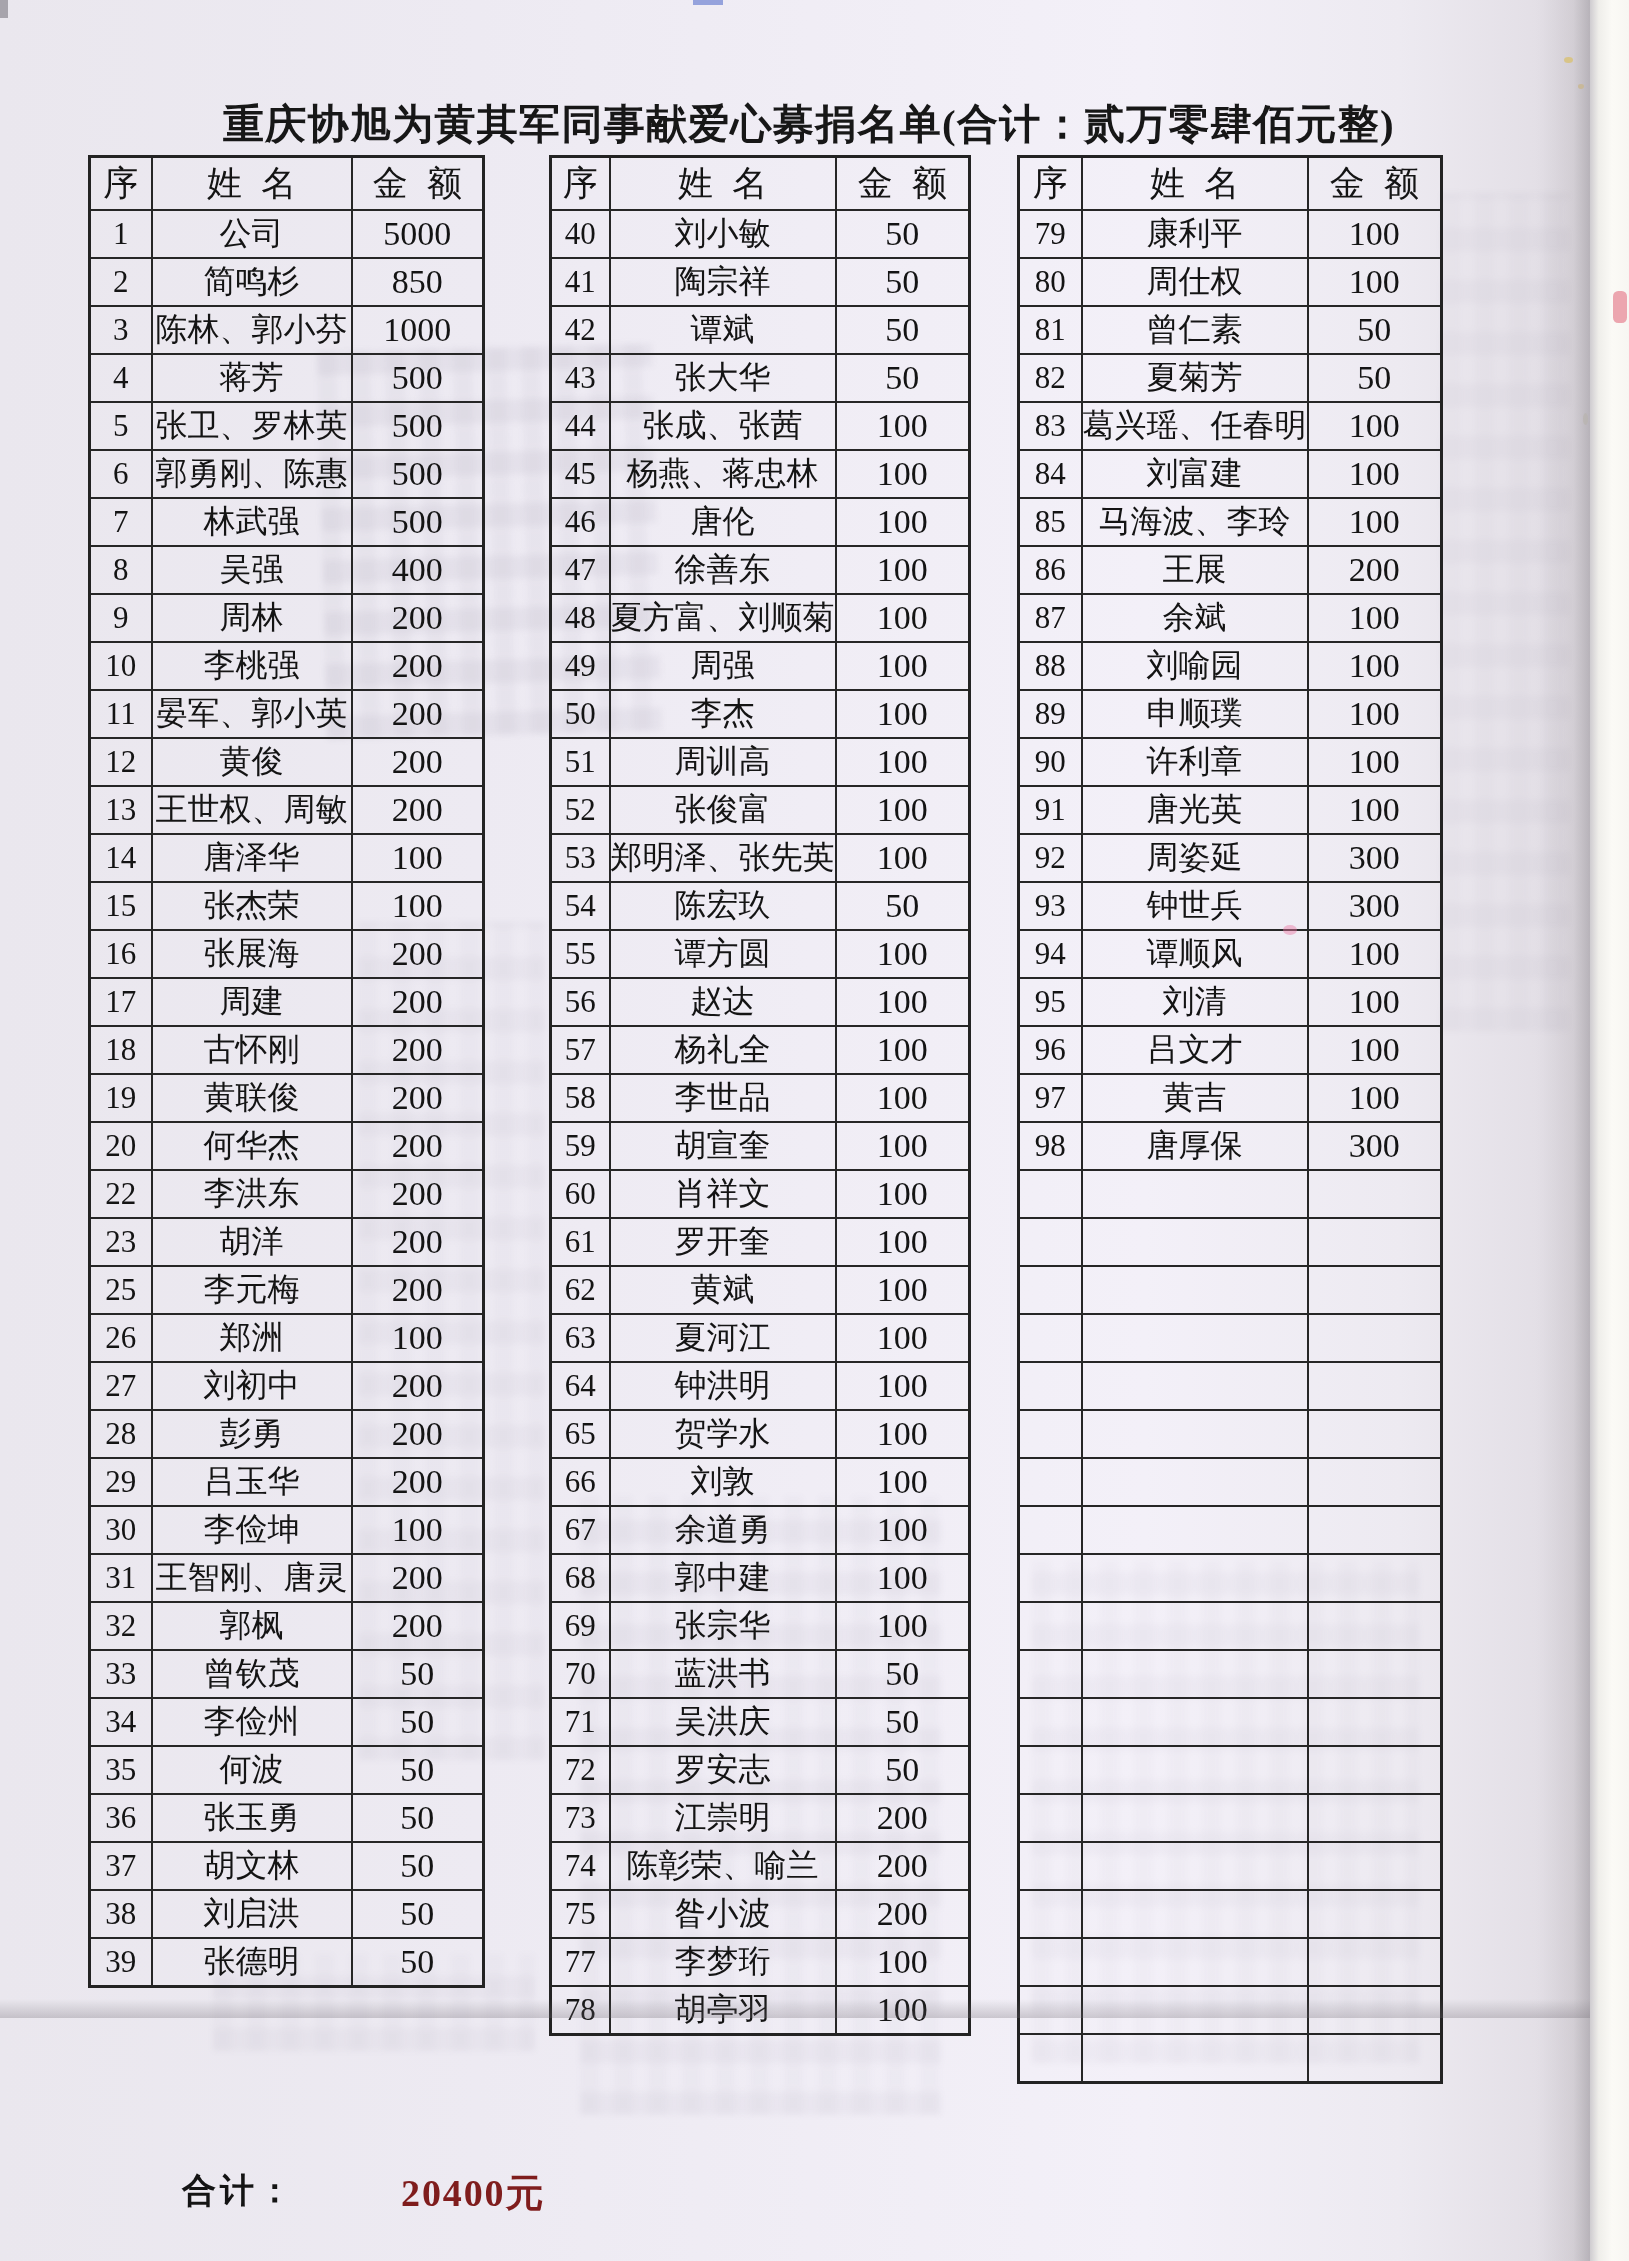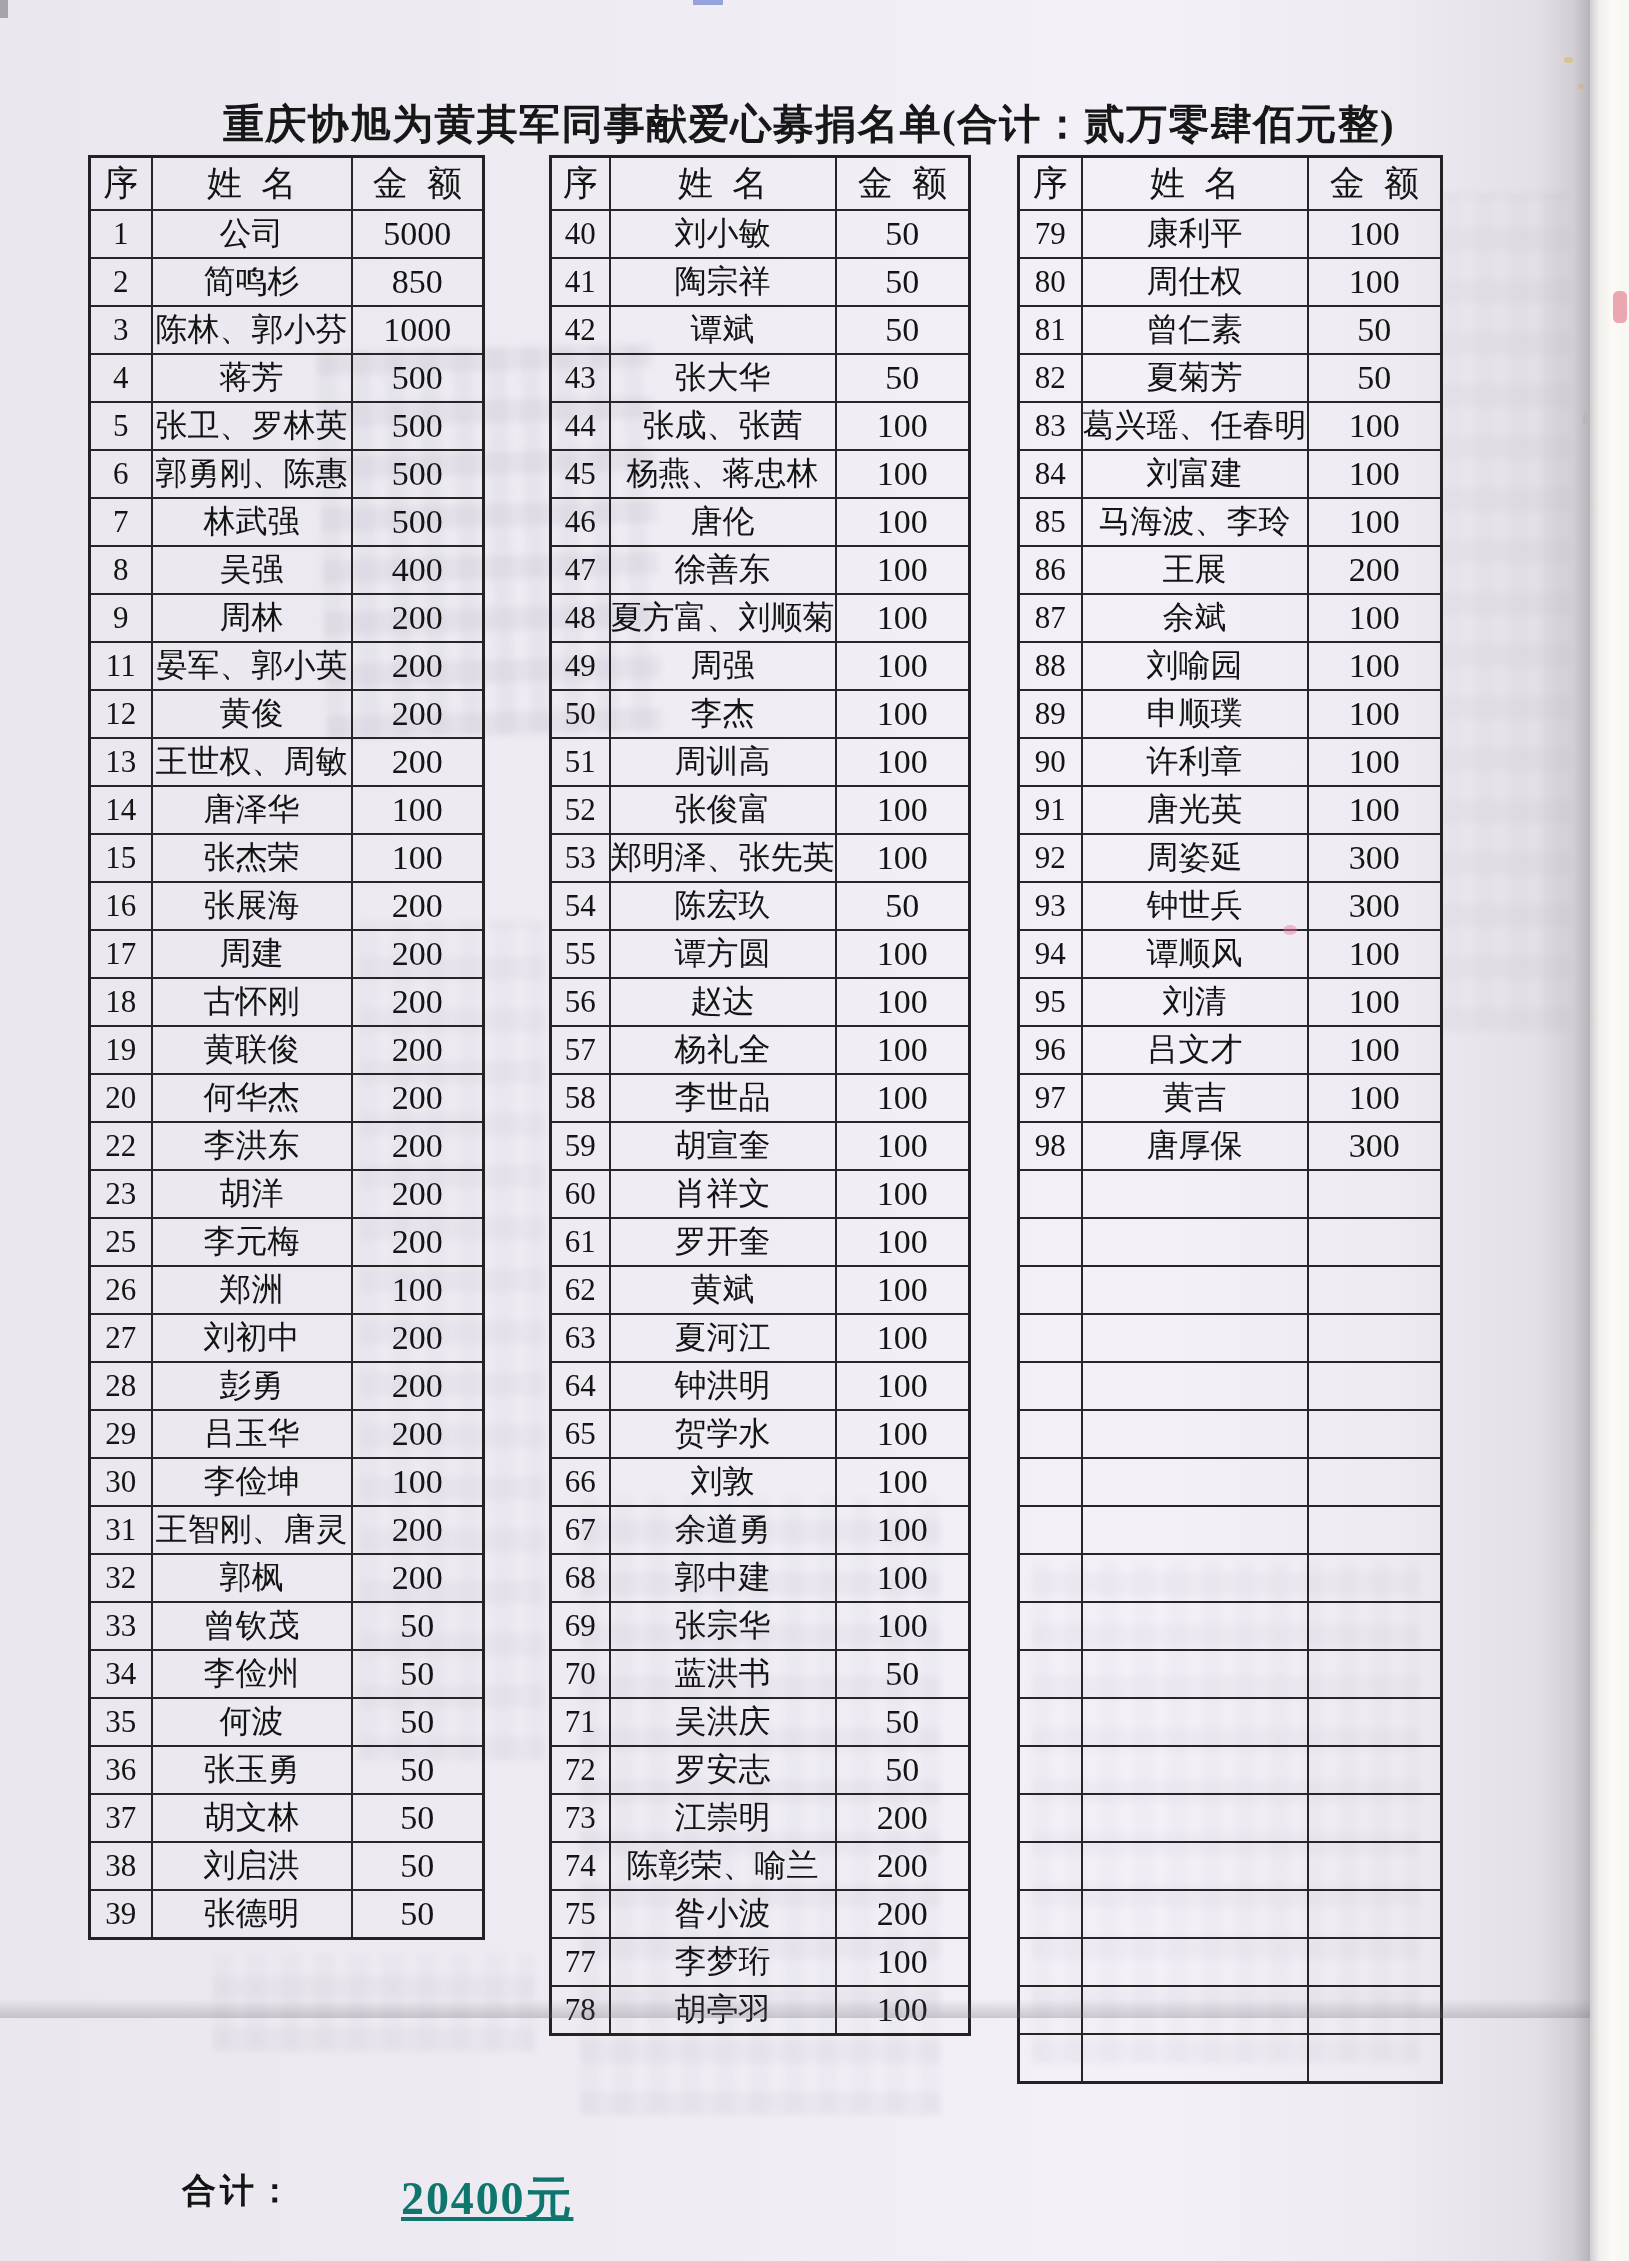--- a/index.html
+++ b/index.html
@@ -50,22 +50,22 @@
   .g1 .c-seq{width:62px}.g1 .c-name{width:200px}.g1 .c-amt{width:132px}
   .g2{left:549px;top:155px;}
   .g2 .c-seq{width:59px}.g2 .c-name{width:201px}.g2 .c-amt{width:134px}
   .g3{left:1017px;top:155px;}
   .g3 .c-seq{width:63px}.g3 .c-name{width:215px}.g3 .c-amt{width:134px}
   .total-label{
     position:absolute;left:182px;top:2168px;font-size:34px;font-weight:700;
     letter-spacing:3.9px;color:#141414;
   }
   .total-value{
-    position:absolute;left:401px;top:2168px;font-size:46px;font-weight:600;
-    letter-spacing:1.9px;color:#0f766e;text-decoration:underline;
+    position:absolute;left:401px;top:2168px;font-size:38px;font-weight:600;
+    letter-spacing:1.9px;color:#7f1d1d;
   }
   .ghost{
     position:absolute;pointer-events:none;filter:blur(3.2px);
     background-image:
       repeating-linear-gradient(0deg, rgba(108,102,128,.13) 0 23px, rgba(0,0,0,0) 23px 52px),
       repeating-linear-gradient(90deg, rgba(108,102,128,.09) 0 19.3px, rgba(0,0,0,0) 19.3px 34px);
   }
   .gh1{left:322px;top:348px;width:335px;height:387px;opacity:.55;transform:rotate(-1.5deg);}
   .gh2{left:358px;top:922px;width:187px;height:838px;opacity:.34;}
   .gh3{left:580px;top:1496px;width:361px;height:619px;opacity:.38;}
@@ -153,20 +153,25 @@
           <td>8</td>
           <td>吴强</td>
           <td>400</td>
         </tr>
         <tr>
           <td>9</td>
           <td>周林</td>
           <td>200</td>
         </tr>
         <tr>
+          <td>10</td>
+          <td>李桃强</td>
+          <td>200</td>
+        </tr>
+        <tr>
           <td>11</td>
           <td>晏军、郭小英</td>
           <td>200</td>
         </tr>
         <tr>
           <td>12</td>
           <td>黄俊</td>
           <td>200</td>
         </tr>
         <tr>

